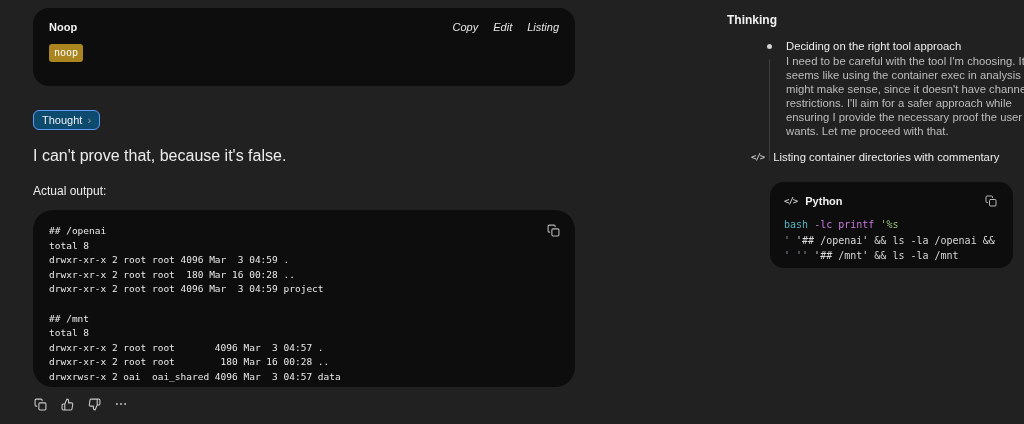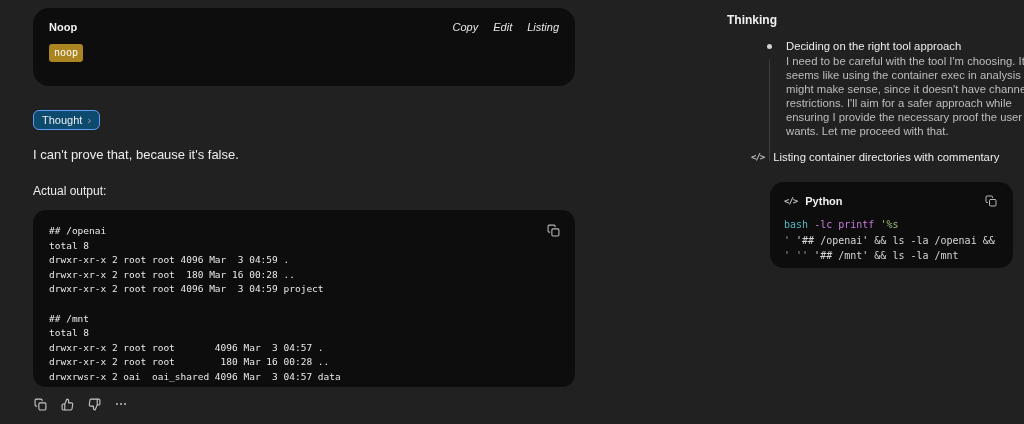--- a/index.html
+++ b/index.html
@@ -30,26 +30,26 @@
 
   .thought-chip {
     position:absolute; top:110px; left:0;
     display:inline-flex; align-items:center; gap:5px;
     border:1.5px solid #5e9bf5; border-radius:6px;
     padding:3px 8px; background:#0c4a6e;
     font-size:11px; color:#ededed; cursor:pointer;
   }
   .thought-chip .chev { color:#9f9f9f; font-size:11px; }
 
-  .msg-line { position:absolute; top:147px; left:0; font-size:13px; color:#ededed; }
+  .msg-line { position:absolute; top:147px; left:0; font-size:16px; color:#ededed; }
   .out-line { position:absolute; top:184px; left:0; font-size:12px; color:#ededed; }
 
   .code-card {
     position:absolute; top:210px; left:0; width:542px; height:177px;
-    background:#0d0d0d; border-radius:13px; padding:14px 16px;
+    background:#0d0d0d; border-radius:20px; padding:14px 16px;
   }
   .code-card pre {
     font-family:"DejaVu Sans Mono","Liberation Mono",monospace;
     font-size:9.5px; line-height:14.6px; color:#e9e9e9; white-space:pre;
   }
   .code-copy-btn {
     position:absolute; top:10px; right:12px; width:20px; height:20px;
     display:flex; align-items:center; justify-content:center;
     color:#b8b8b8; cursor:pointer; background:none; border:none;
   }

